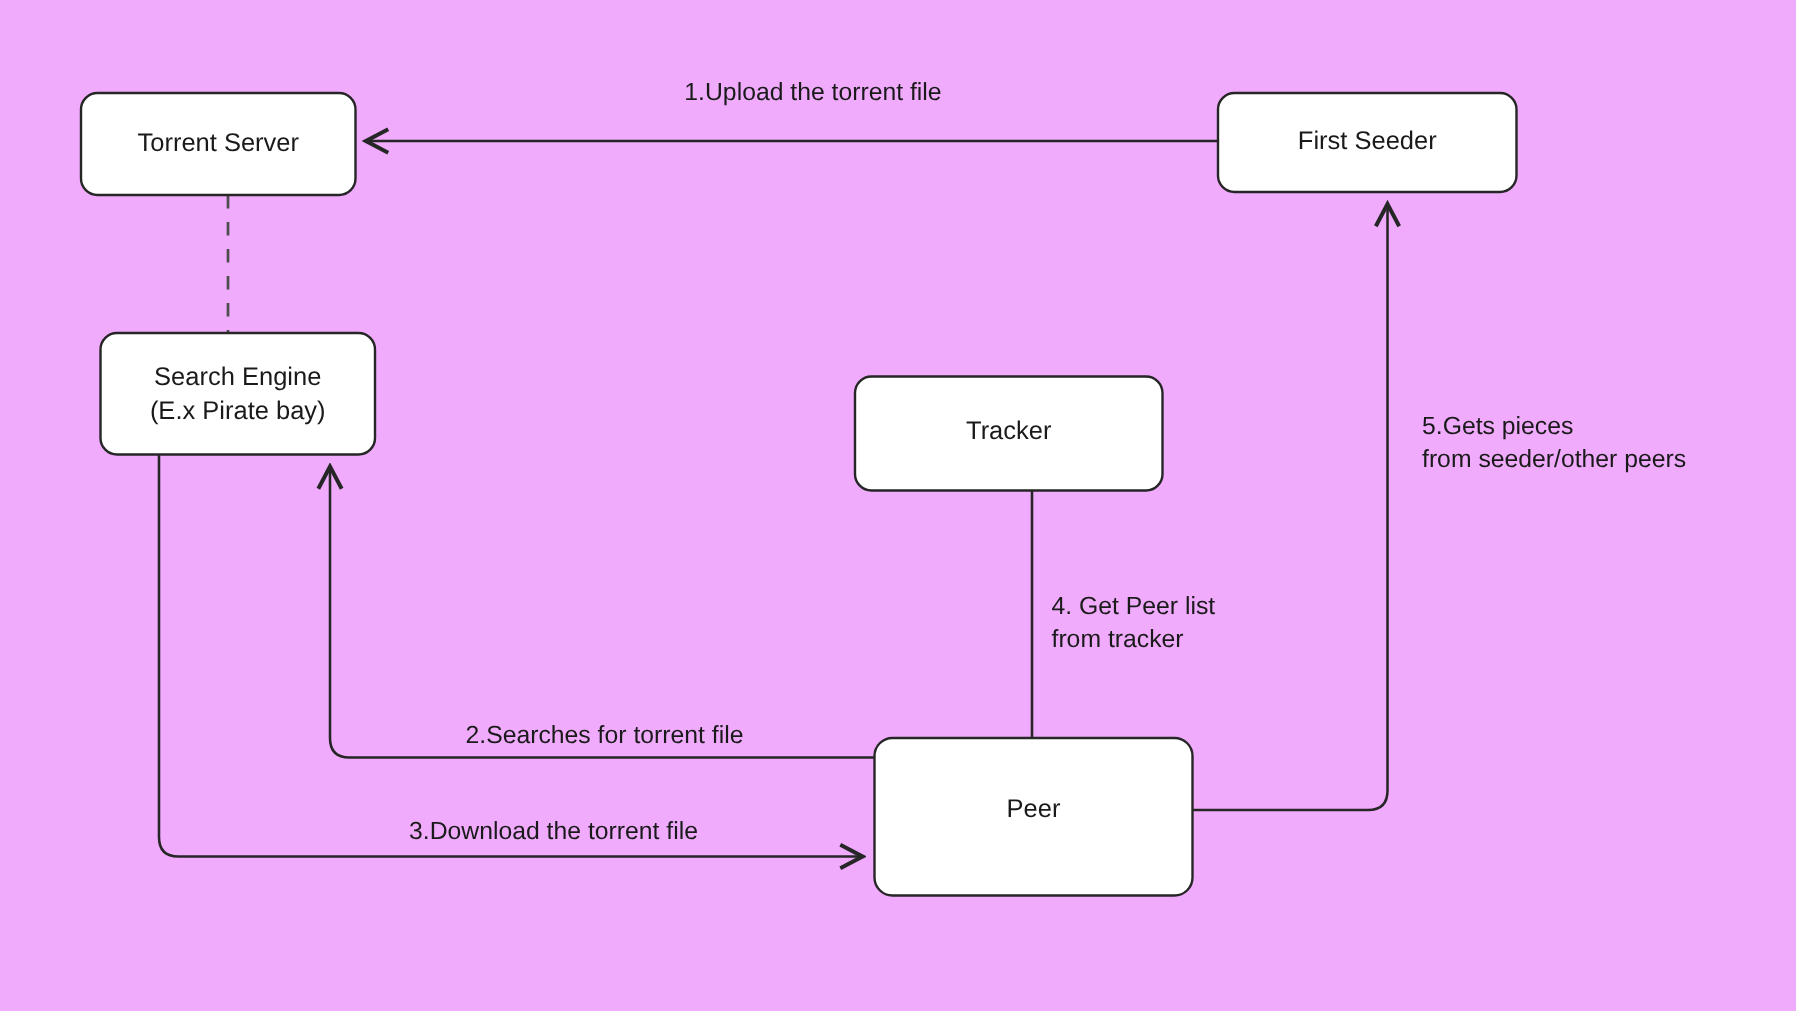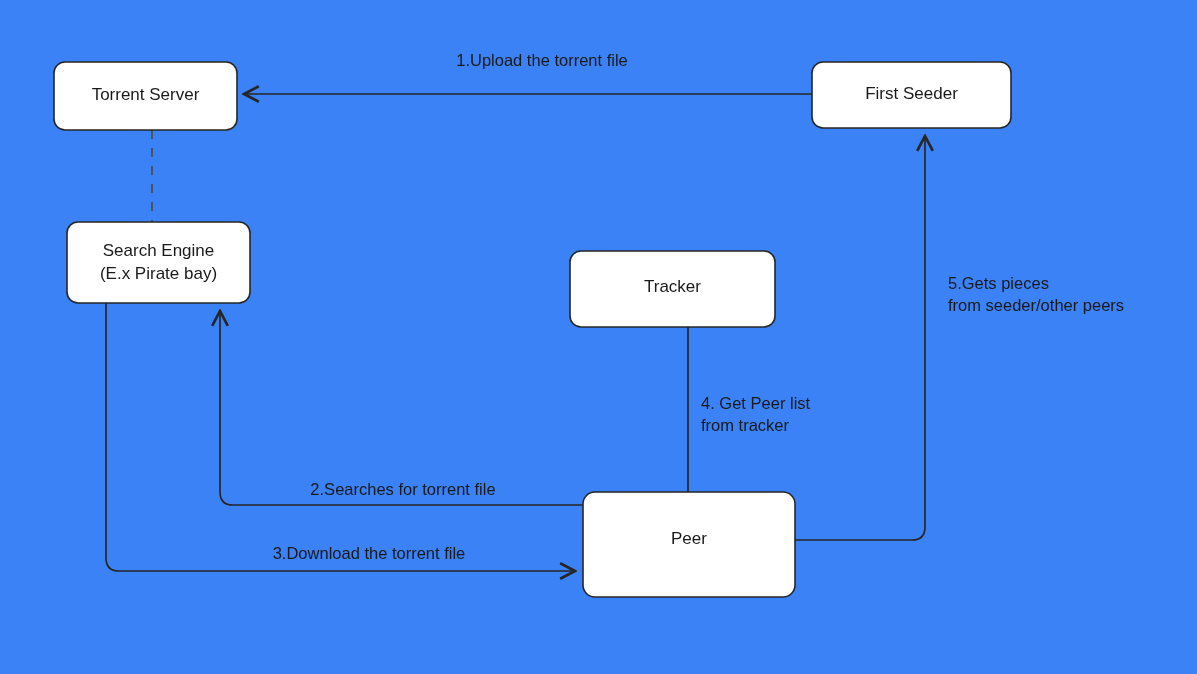--- a/index.html
+++ b/index.html
@@ -8,21 +8,21 @@
     padding: 0;
     background: #ffffff;
   }
   body {
     font-family: "Liberation Sans", sans-serif;
   }
   #canvas {
     position: relative;
     width: 1197px;
     height: 674px;
-    background: #3b82f6;
+    background: #f0abfc;
     overflow: hidden;
   }
   svg#diagram {
     position: absolute;
     left: 0;
     top: 0;
     width: 1197px;
     height: 674px;
   }
   .node-box {

